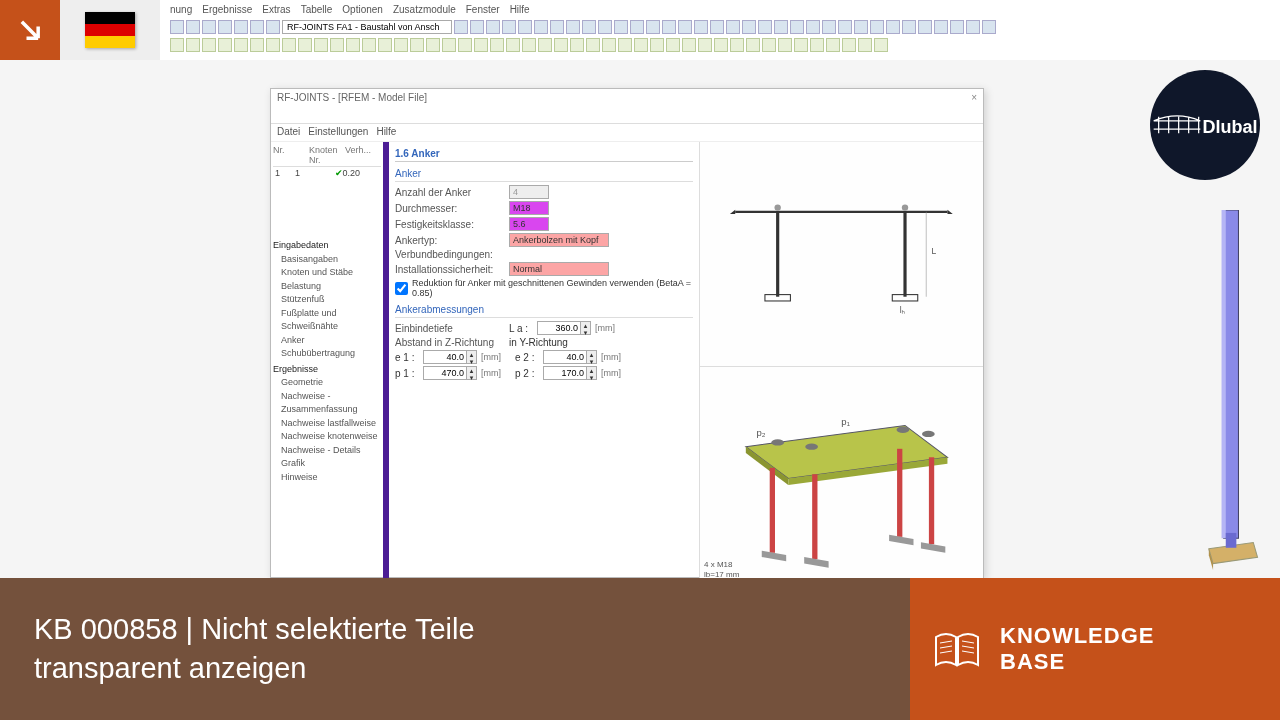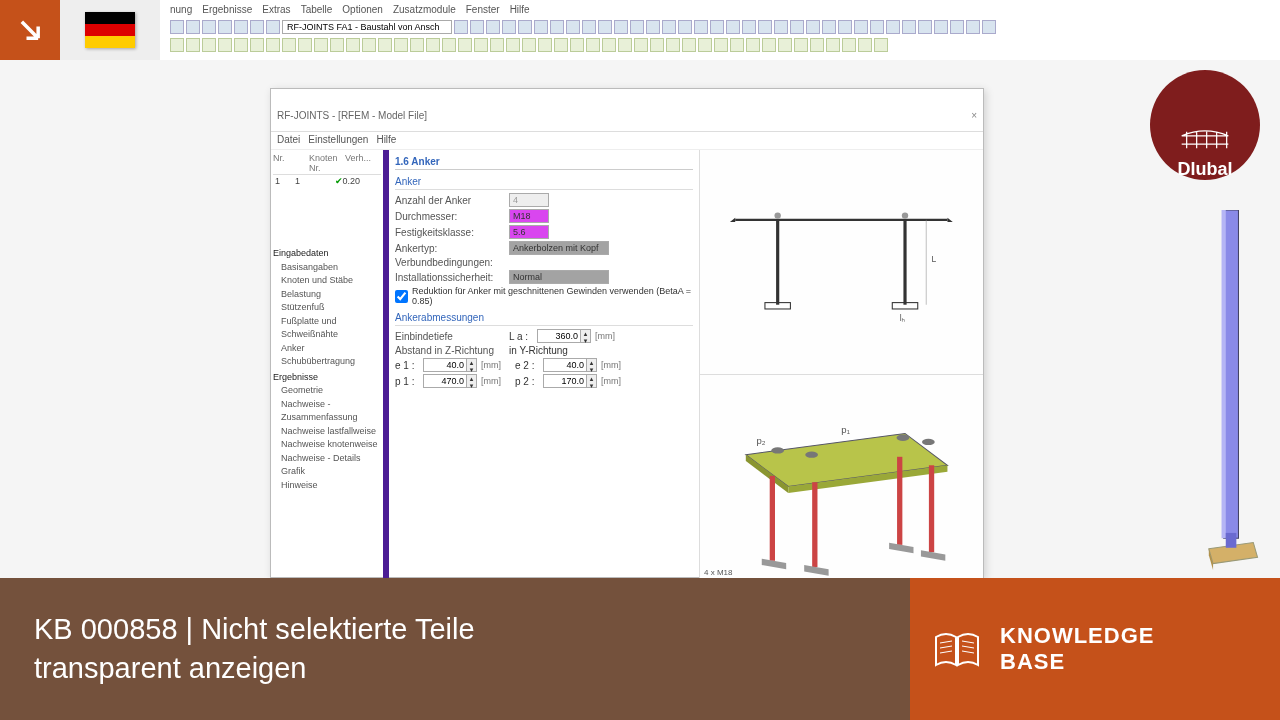--- a/index.html
+++ b/index.html
@@ -9,41 +9,41 @@
 .flag-ico{width:60px;height:60px;background:#c5511a;display:flex;align-items:center;justify-content:center}
 .flag-ico svg{width:28px;height:28px}
 .flag-de{width:100px;height:60px;background:#eee;display:flex;align-items:center;justify-content:center}
 .flag-de .stripes{width:50px;height:36px;box-shadow:1px 1px 3px rgba(0,0,0,.3)}
 .flag-de .s{height:12px}
 .menubar{position:absolute;left:170px;top:4px;font-size:10px;color:#555;display:flex;gap:10px}
 .toolbar{position:absolute;left:170px;top:20px;display:flex;gap:2px;align-items:center}
 .toolbar .tb{width:14px;height:14px;background:#d8e4ef;border:1px solid #aac}
 .toolbar2{position:absolute;left:170px;top:38px;display:flex;gap:2px}
 .toolbar2 .tb{width:14px;height:14px;background:#e8f0d8;border:1px solid #bc9}
-.logo{position:absolute;right:20px;top:70px;width:110px;height:110px;border-radius:50%;background:#7f1d1d;display:flex;flex-direction:column;align-items:center;justify-content:flex-end;color:#fff}
+.logo{position:absolute;right:20px;top:70px;width:110px;height:110px;border-radius:50%;background:#0f172a;display:flex;flex-direction:row;align-items:center;justify-content:center;color:#fff}
 .logo svg{width:50px;height:30px}
 .logo span{font-size:18px;font-weight:600;margin-top:4px}
 .dialog{position:absolute;left:270px;top:88px;width:714px;height:490px;background:#fff;border:1px solid #bbb;box-shadow:2px 2px 8px rgba(0,0,0,.15);font-size:10px;color:#333}
-.dlg-title{height:20px;background:#fff;border-bottom:1px solid #ddd;padding:21px 6px;color:#666;display:flex;justify-content:space-between}
+.dlg-title{height:35px;background:#fff;border-bottom:1px solid #ddd;padding:3px 6px;color:#666;display:flex;justify-content:space-between}
 .dlg-menu{height:18px;padding:2px 6px;color:#555;display:flex;gap:8px;border-bottom:1px solid #eee}
 .dlg-body{display:flex;height:calc(100% - 38px)}
 .tree{width:118px;border-right:6px solid #4c1d95;padding:2px;font-size:9px;color:#444}
 .tree-hdr{display:flex;border-bottom:1px solid #ddd;padding:1px 0}
 .tree-hdr span{flex:1;color:#777}
 .tree-row{display:flex;padding:1px 2px}
 .tree-list{margin-top:60px;line-height:1.5}
 .tree-list .grp{color:#222;margin-top:2px}
 .tree-list .itm{padding-left:8px;color:#555}
 .form{width:310px;padding:4px 6px;overflow:hidden}
 .form-title{color:#36b;font-weight:600;padding:2px 0;border-bottom:1px solid #ccc;margin-bottom:4px}
 .sect{color:#36b;padding:2px 0;border-bottom:1px solid #ddd;margin:4px 0 3px}
 .frow{display:flex;align-items:center;margin:2px 0;gap:4px}
 .frow label{flex:0 0 110px;color:#555}
 .frow .inp{border:1px solid #aaa;background:#d946ef;padding:1px 3px;font-size:9px;min-width:40px}
-.frow .sel{border:1px solid #aaa;background:#a3a3a3;padding:1px 3px;font-size:9px;min-width:100px}
+.frow .sel{border:1px solid #aaa;background:#fca5a5;padding:1px 3px;font-size:9px;min-width:100px}
 .frow .unit{color:#777;font-size:9px}
 .spin{display:inline-flex;align-items:center}
 .spin input{width:44px;border:1px solid #aaa;font-size:9px;padding:1px 2px;text-align:right}
 .spin .ar{width:10px;height:14px;border:1px solid #aaa;border-left:none;background:#eee;font-size:7px;line-height:7px;text-align:center}
 .radio{display:flex;flex-direction:column;gap:1px}
 .radio label{display:flex;align-items:center;gap:3px;font-size:9px}
 .preview{flex:1;border-left:1px solid #ddd;display:flex;flex-direction:column}
 .pv{flex:1;border-bottom:1px solid #ddd;display:flex;align-items:center;justify-content:center;background:#fefefe;position:relative}
 .pv svg{max-width:90%;max-height:90%}
 .pv-info{position:absolute;left:4px;bottom:2px;font-size:8px;color:#555;line-height:1.2}

